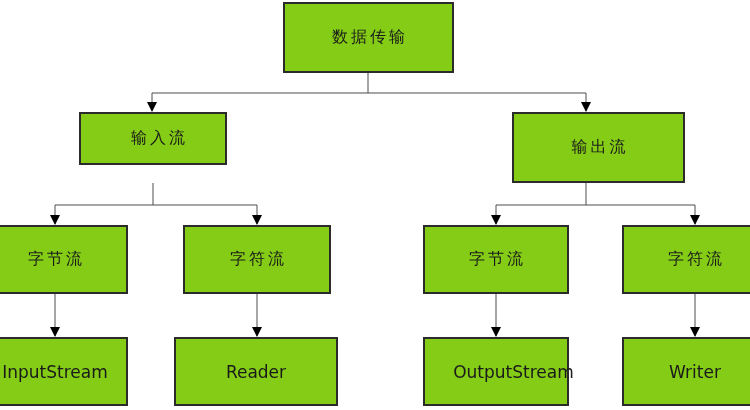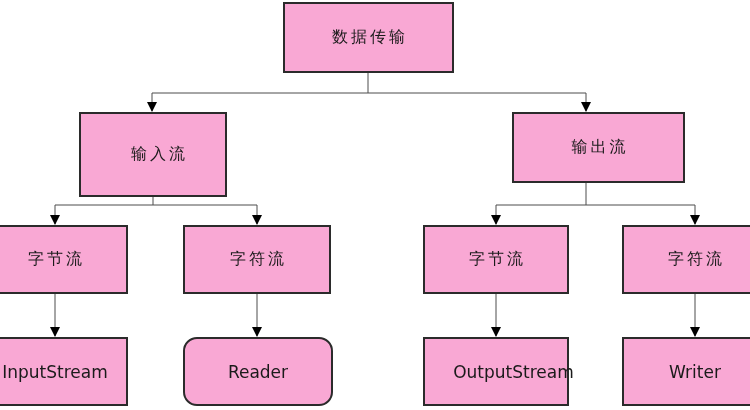--- a/index.html
+++ b/index.html
@@ -12,42 +12,42 @@
     font-family: "DejaVu Sans", "Liberation Sans", sans-serif;
   }
   #edges-svg {
     position: absolute;
     left: 0; top: 0;
     width: 750px; height: 410px;
   }
   .node {
     position: absolute;
     box-sizing: border-box;
-    background: #f9a8d4;
+    background: #84cc16;
     border: 2px solid #2b2b2b;
     display: flex;
     align-items: center;
     justify-content: center;
     color: #1a1a1a;
     white-space: nowrap;
   }
   .node.cjk { font-size: 16px; letter-spacing: 3px; }
   .node.cjk .lbl { margin-left: 3px; } 
   .node.latin { font-size: 17px; letter-spacing: 0; }
 
   
   #n-root          { left: 283px; top: 2px;   width: 171px; height: 71px; }
-  #n-input         { left: 79px;  top: 112px; width: 148px; height: 85px; padding-left: 10px; }
+  #n-input         { left: 79px;  top: 112px; width: 148px; height: 53px; padding-left: 10px; }
   #n-output        { left: 512px; top: 112px; width: 173px; height: 71px; }
   #n-input-byte    { left: -18px; top: 225px; width: 146px; height: 69px; }
   #n-input-char    { left: 183px; top: 225px; width: 148px; height: 69px; }
   #n-output-byte   { left: 423px; top: 225px; width: 146px; height: 69px; }
   #n-output-char   { left: 622px; top: 225px; width: 146px; height: 69px; }
   #n-inputstream   { left: -18px; top: 337px; width: 146px; height: 69px; }
-  #n-reader        { left: 183px; top: 337px; width: 150px; height: 69px; border-radius: 14px; }
+  #n-reader        { left: 174px; top: 337px; width: 164px; height: 69px; }
   #n-outputstream  { left: 423px; top: 337px; width: 146px; height: 69px; padding-left: 35px; }
   #n-writer        { left: 622px; top: 337px; width: 146px; height: 69px; }
 </style>
 </head>
 <body>
 
 <div id="canvas">
 
   <svg id="edges-svg" viewBox="0 0 750 410" xmlns="http://www.w3.org/2000/svg">
     <defs>

